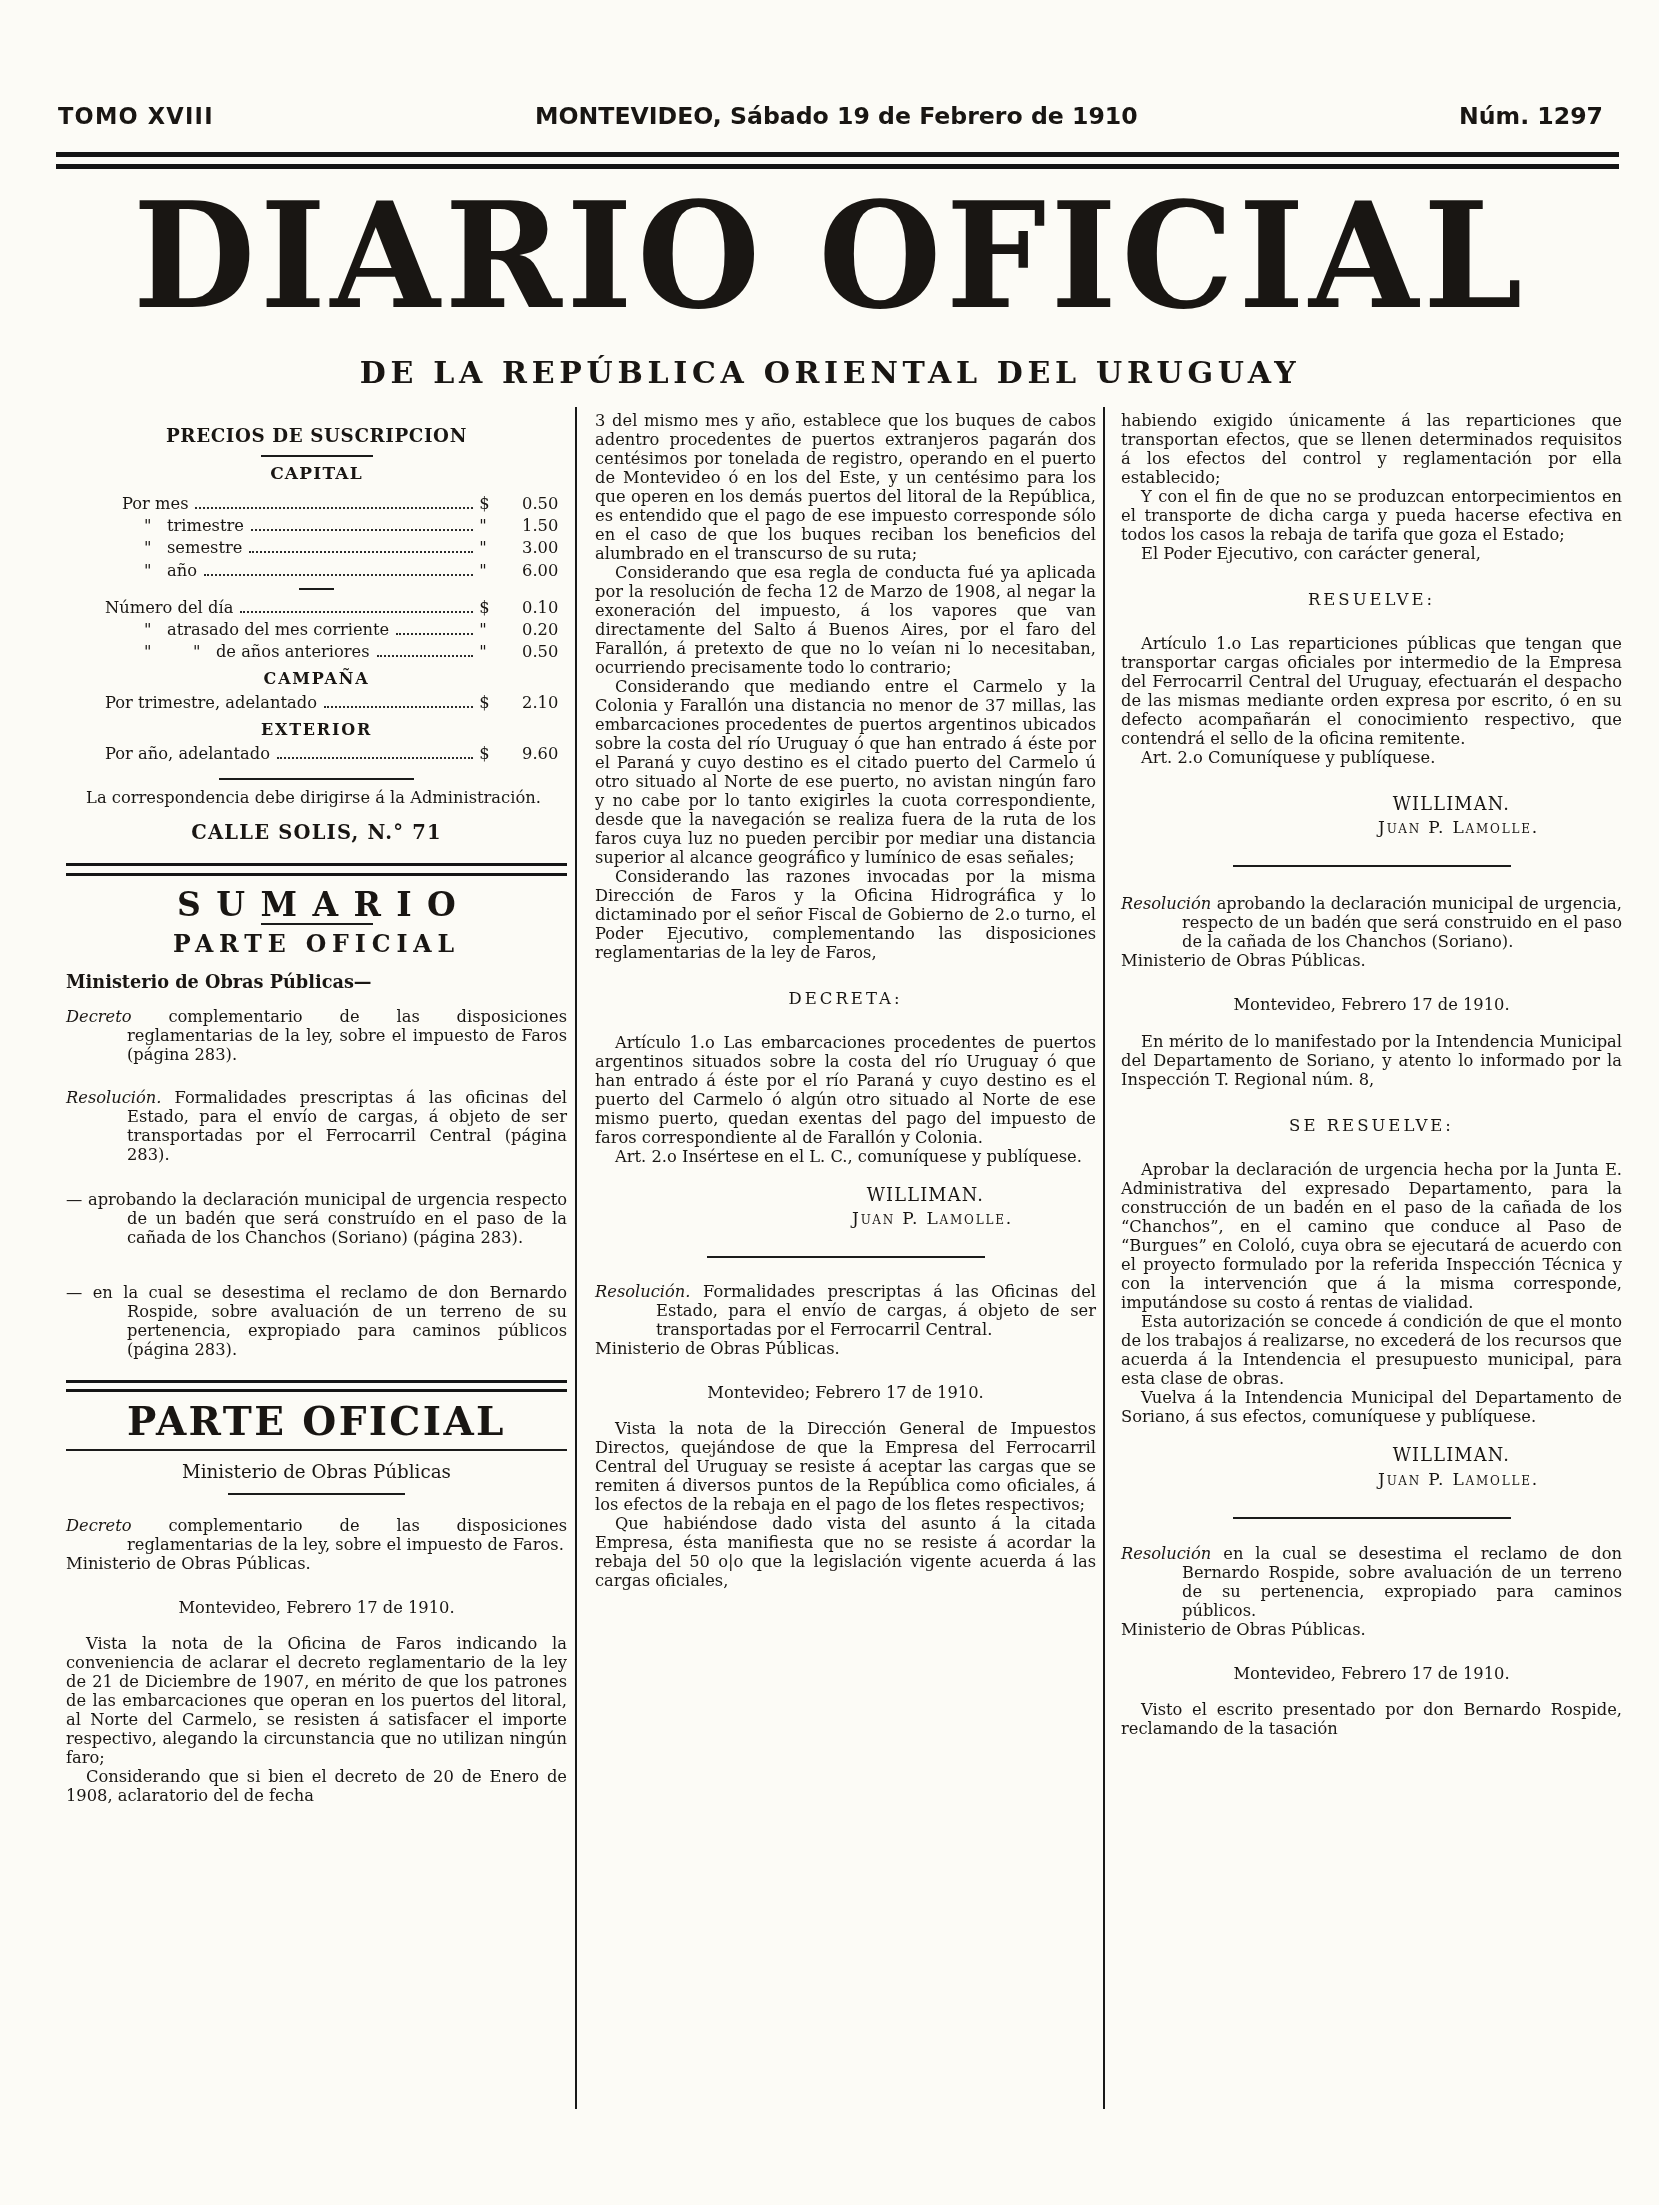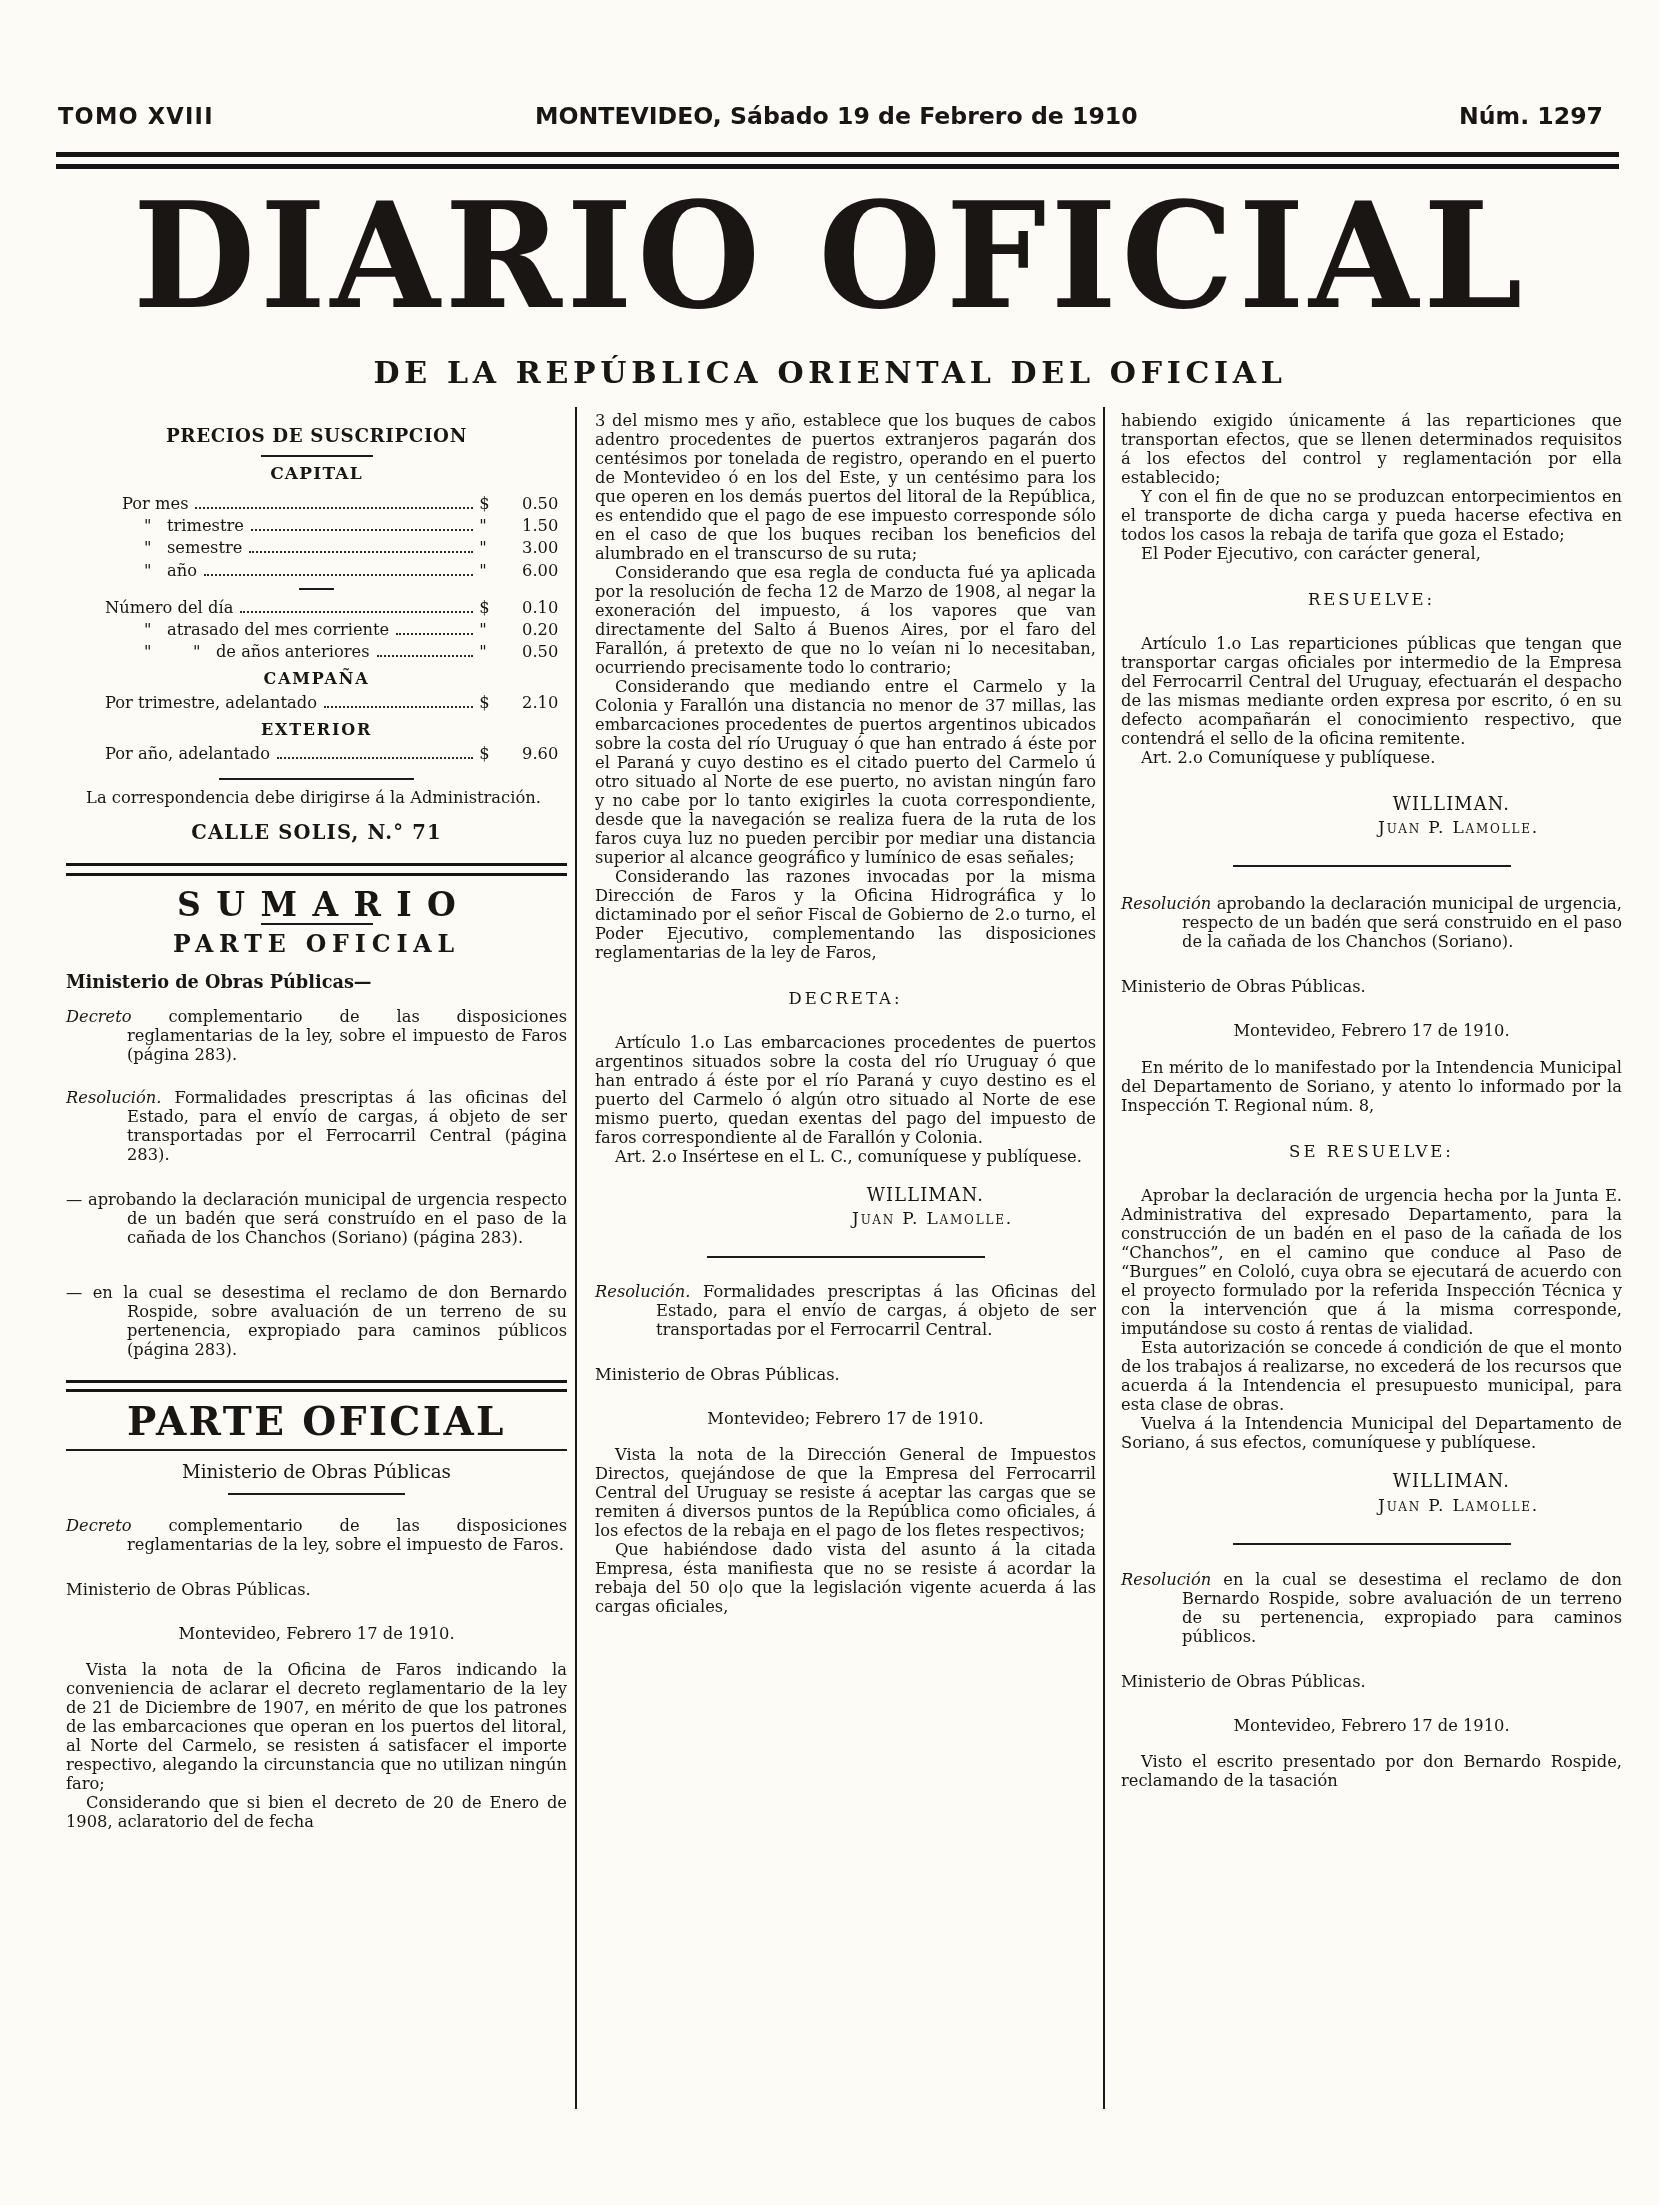--- a/index.html
+++ b/index.html
@@ -49,21 +49,21 @@
   .vrule-1{left:575px;}
   .vrule-2{left:1103px;}
   
   p{margin:0;}
   .para{text-indent:20px;margin:0;}
   .noind{text-indent:0;}
   .gap{margin-top:17.7px;}
   .hang{padding-left:61px;text-indent:-61px;margin-top:16.5px;}
   .it{font-style:italic;}
   .dateline{text-align:center;margin-top:25px;}
-  .plainline{margin-top:26px;text-indent:0;}
+  .plainline{text-indent:0;}
   .label-sc{text-align:center;font-size:16.5px;letter-spacing:3px;margin-top:27px;margin-bottom:25px;font-weight:normal;}
   .sig-main{text-align:right;padding-right:112px;font-size:17.7px;letter-spacing:1.2px;margin-top:20px;text-indent:0;}
   .sig-sub{text-align:right;padding-right:83px;font-size:17px;font-variant:small-caps;letter-spacing:1.8px;margin-top:4.7px;text-indent:0;}
   hr{border:none;}
   .rule-s{width:112px;border-top:2.4px solid #1b1b1b;margin:9.5px auto 7px;}
   .rule-xs{width:35px;border-top:2.4px solid #1b1b1b;margin:8.3px auto;}
   .rule-mid{width:195px;border-top:2.4px solid #1b1b1b;margin:14px auto 0;}
   .rule-m{width:278px;border-top:2.4px solid #1b1b1b;margin:28px auto 0;}
   .rule-f{border-top:2.4px solid #1b1b1b;margin:17.7px 0 0;}
   .rule-dbl{border-top:3px solid #151515;border-bottom:3px solid #151515;height:6.5px;margin-top:21px;}
@@ -91,21 +91,21 @@
 <body>
 
 <div class="top-row">
   <span class="tomo">TOMO XVIII</span>
   <span class="issue-date">MONTEVIDEO, Sábado 19 de Febrero de 1910</span>
   <span class="num">Núm. 1297</span>
 </div>
 <div class="dbl-rule-top"></div>
 
 <div class="masthead">DIARIO OFICIAL</div>
-<div class="subtitle">DE LA REPÚBLICA ORIENTAL DEL OFICIAL</div>
+<div class="subtitle">DE LA REPÚBLICA ORIENTAL DEL URUGUAY</div>
 
 <div class="vrule vrule-1"></div>
 <div class="vrule vrule-2"></div>
 
 <div class="col col-left">
 
   <div>
     <p class="prices-title">PRECIOS DE SUSCRIPCION</p>
     <hr class="rule-s">
     <p class="capital">CAPITAL</p>

